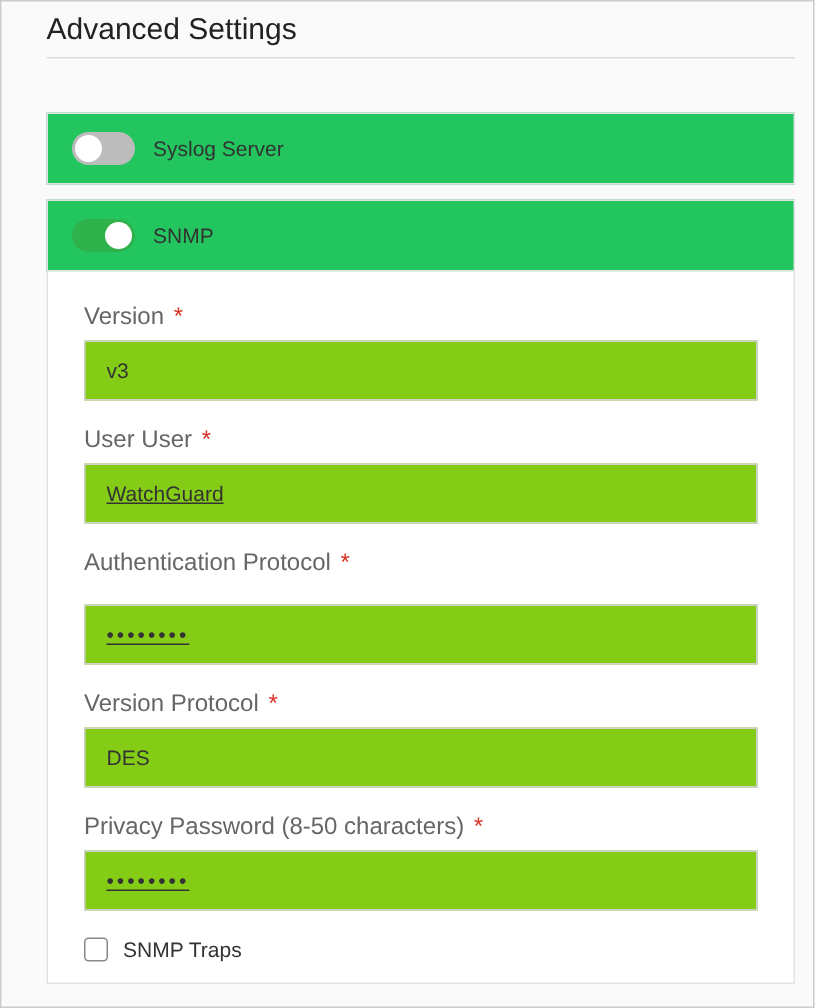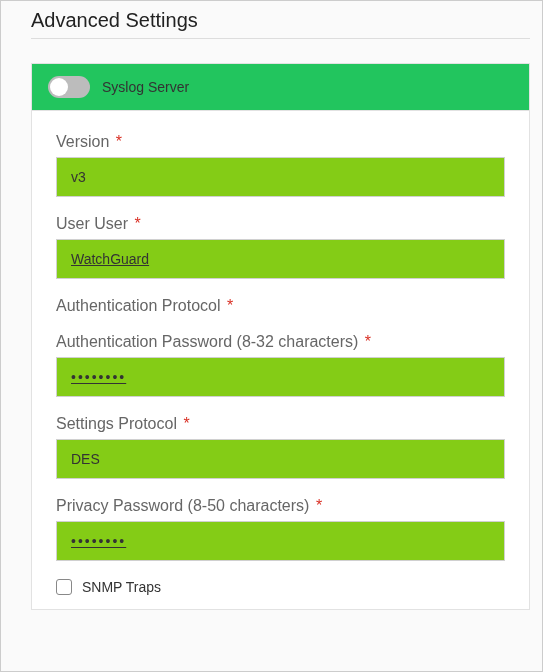--- a/index.html
+++ b/index.html
@@ -17,21 +17,21 @@
   }
   .container {
     padding: 8px 12px 0 30px;
   }
   .page-title {
     font-size: 20px;
     font-weight: 400;
     color: #222;
     padding-bottom: 6px;
     border-bottom: 1px solid #ddd;
-    margin-bottom: 24px;
+    margin-bottom: 36px;
   }
   .section-card {
     background: #22c55e;
     border: 1px solid #e2e2e2;
     margin-bottom: 10px;
   }
   .section-header {
     display: flex;
     align-items: center;
     padding: 12px 16px;
@@ -139,20 +139,28 @@
 
   <div class="section-card">
     <div class="section-header">
       <div class="toggle toggle-off">
         <div class="toggle-knob"></div>
       </div>
       <span class="section-label">Syslog Server</span>
     </div>
   </div>
 
+  <div class="section-card">
+    <div class="section-header">
+      <div class="toggle toggle-on">
+        <div class="toggle-knob"></div>
+      </div>
+      <span class="section-label">SNMP</span>
+    </div>
+  </div>
 
   <div class="snmp-body">
 
     <div class="field-group">
       <label class="field-label">
         <span>Version</span>
         <span class="required">*</span>
       </label>
       <div class="select-box">
         <span>v3</span>
@@ -170,32 +178,28 @@
     </div>
 
     <div class="field-group">
       <label class="field-label">
         <span>Authentication Protocol</span>
         <span class="required">*</span>
       </label>
     </div>
 
     <div class="field-group">
-      <label class="field-label">
-        <span>Authentication Password (8-32 characters)</span>
-        <span class="required">*</span>
-      </label>
       <div class="input-box password-box">
         <span>••••••••</span>
       </div>
     </div>
 
     <div class="field-group">
       <label class="field-label">
-        <span>Settings Protocol</span>
+        <span>Version Protocol</span>
         <span class="required">*</span>
       </label>
       <div class="select-box">
         <span>DES</span>
       </div>
     </div>
 
     <div class="field-group">
       <label class="field-label">
         <span>Privacy Password (8-50 characters)</span>

